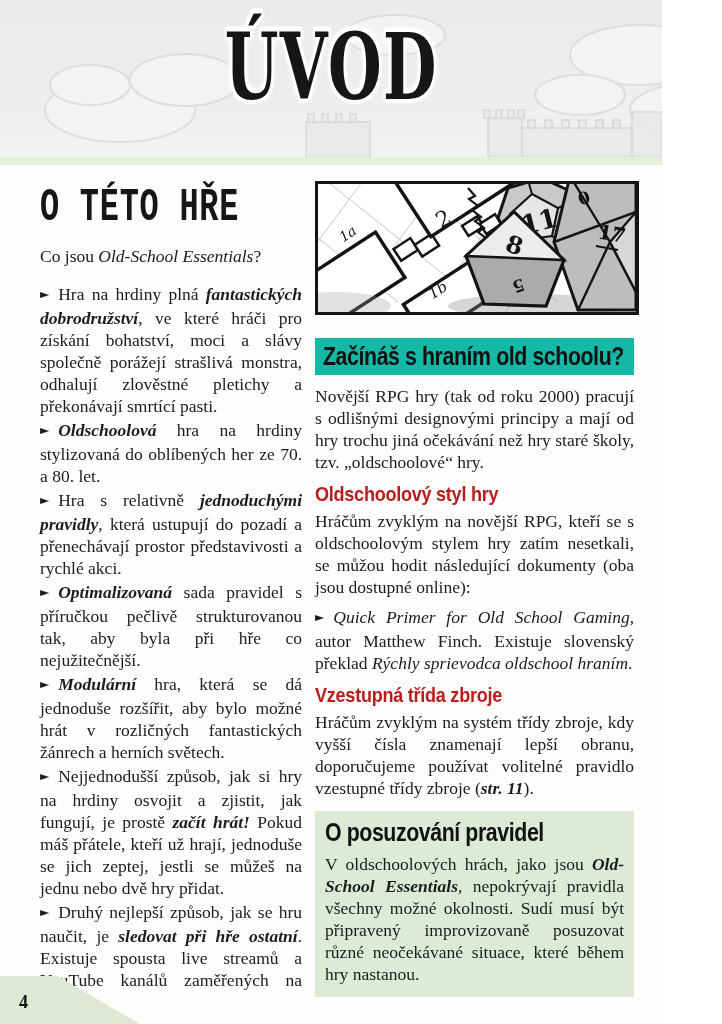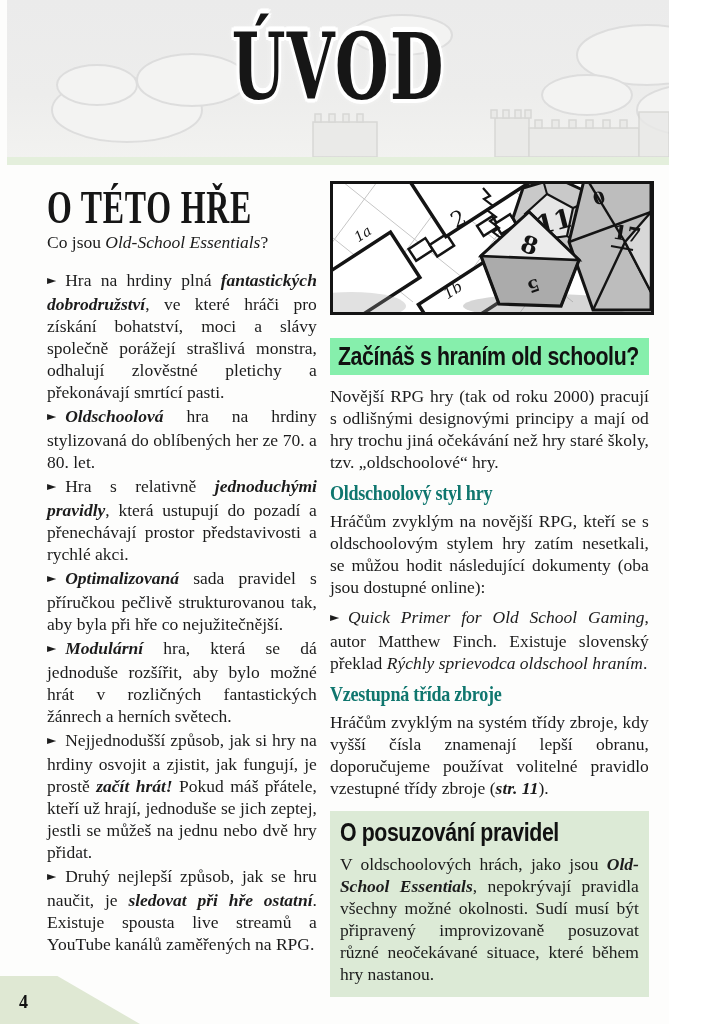--- a/index.html
+++ b/index.html
@@ -1,47 +1,47 @@
 <!DOCTYPE html>
 <html lang="cs" style="--accent: #dcead6; --strip: #e4efdc;"><head>
 <meta charset="utf-8">
 <style>
   html,body{margin:0;padding:0;background:#ffffff;}
   .page{position:relative;width:662px;height:1024px;background:#fdfdfc;overflow:hidden;
-        font-family:"Liberation Serif",serif;color:#1c1c1c;padding-left:7px;}
+        font-family:"Liberation Serif",serif;color:#1c1c1c;}
 
   
   .header{position:relative;height:157px;background:linear-gradient(180deg,#ebebeb 0%,#ededec 60%,#f2f2f0 100%);overflow:hidden;}
   .header svg{position:absolute;left:0;top:0;}
   .chapter-title{position:absolute;left:0;top:22px;width:100%;text-align:center;
       font-family:"DejaVu Serif",serif;font-weight:bold;font-size:88px;line-height:1;color:#161616;}
   .chapter-title .squeezeT{display:inline-block;transform:scaleX(.70) scaleY(1.05);transform-origin:50% 50%;letter-spacing:2px;
       text-shadow:-4px 0 0 #fff,4px 0 0 #fff,0 -4px 0 #fff,0 4px 0 #fff,-3px -3px 0 #fff,3px 3px 0 #fff,-3px 3px 0 #fff,3px -3px 0 #fff,0 0 10px #fff;}
   .divider-strip{height:8px;background:#e4efdc;}
 
   
   .content{display:flex;gap:13px;padding:16px 30px 0 40px;}
   .col{width:319px;}
 
-  .display-heading{font-family:Liberation Serif, serif;font-weight:bold;font-size:42px;line-height:1;
-      margin:6px 0 2px;white-space:nowrap;color:#161616;text-align:right;}
+  .display-heading{font-family:Liberation Mono, monospace;font-weight:bold;font-size:42px;line-height:1;
+      margin:6px 0 16px;white-space:nowrap;color:#161616;text-align:right;}
   .display-heading .squeeze{display:inline-block;transform:scaleX(.76) scaleY(1.08);transform-origin:0 50%;letter-spacing:1px;}
 
   p{margin:0 0 2px;font-size:17.5px;line-height:22px;text-align:justify;}
   p.para{margin-bottom:8px;}
   p.intro{margin-bottom:16px;text-align:left;}
   .i{font-style:italic;}
   .bi{font-style:italic;font-weight:bold;}
   .arrow{font-size:12px;letter-spacing:0;padding-right:9px;position:relative;top:-2px;font-family:"DejaVu Sans",sans-serif;}
 
-  .bar-heading{background:#86efac;margin:13px 0 10px;padding:5px 8px 6px;
+  .bar-heading{background:#14b8a6;margin:13px 0 10px;padding:5px 8px 6px;
       font-family:"Liberation Sans",sans-serif;font-weight:bold;font-size:26px;line-height:1;color:#111;white-space:nowrap;}
   .bar-heading .squeeze{display:inline-block;transform:scaleX(.82);transform-origin:0 50%;letter-spacing:-.5px;}
-  .sub-heading{font-family:Liberation Serif, serif;font-weight:bold;font-size:21px;line-height:1;
-      margin:10px 0 6px;color:#0f766e;white-space:nowrap;}
+  .sub-heading{font-family:Liberation Sans, sans-serif;font-weight:bold;font-size:21px;line-height:1;
+      margin:10px 0 6px;color:#b91c1c;white-space:nowrap;}
   .sub-heading .squeeze{display:inline-block;transform:scaleX(.86);transform-origin:0 50%;letter-spacing:-.3px;}
 
   
   .dice-frame{width:324px;height:134px;border:3px solid #141414;box-sizing:border-box;background:#fff;overflow:hidden;}
 
   
   .callout{background:#dcead6;margin-top:12px;padding:8px 10px 12px;}
   .callout .bar-heading{background:none;margin:0 0 8px;padding:0;}
 
   

